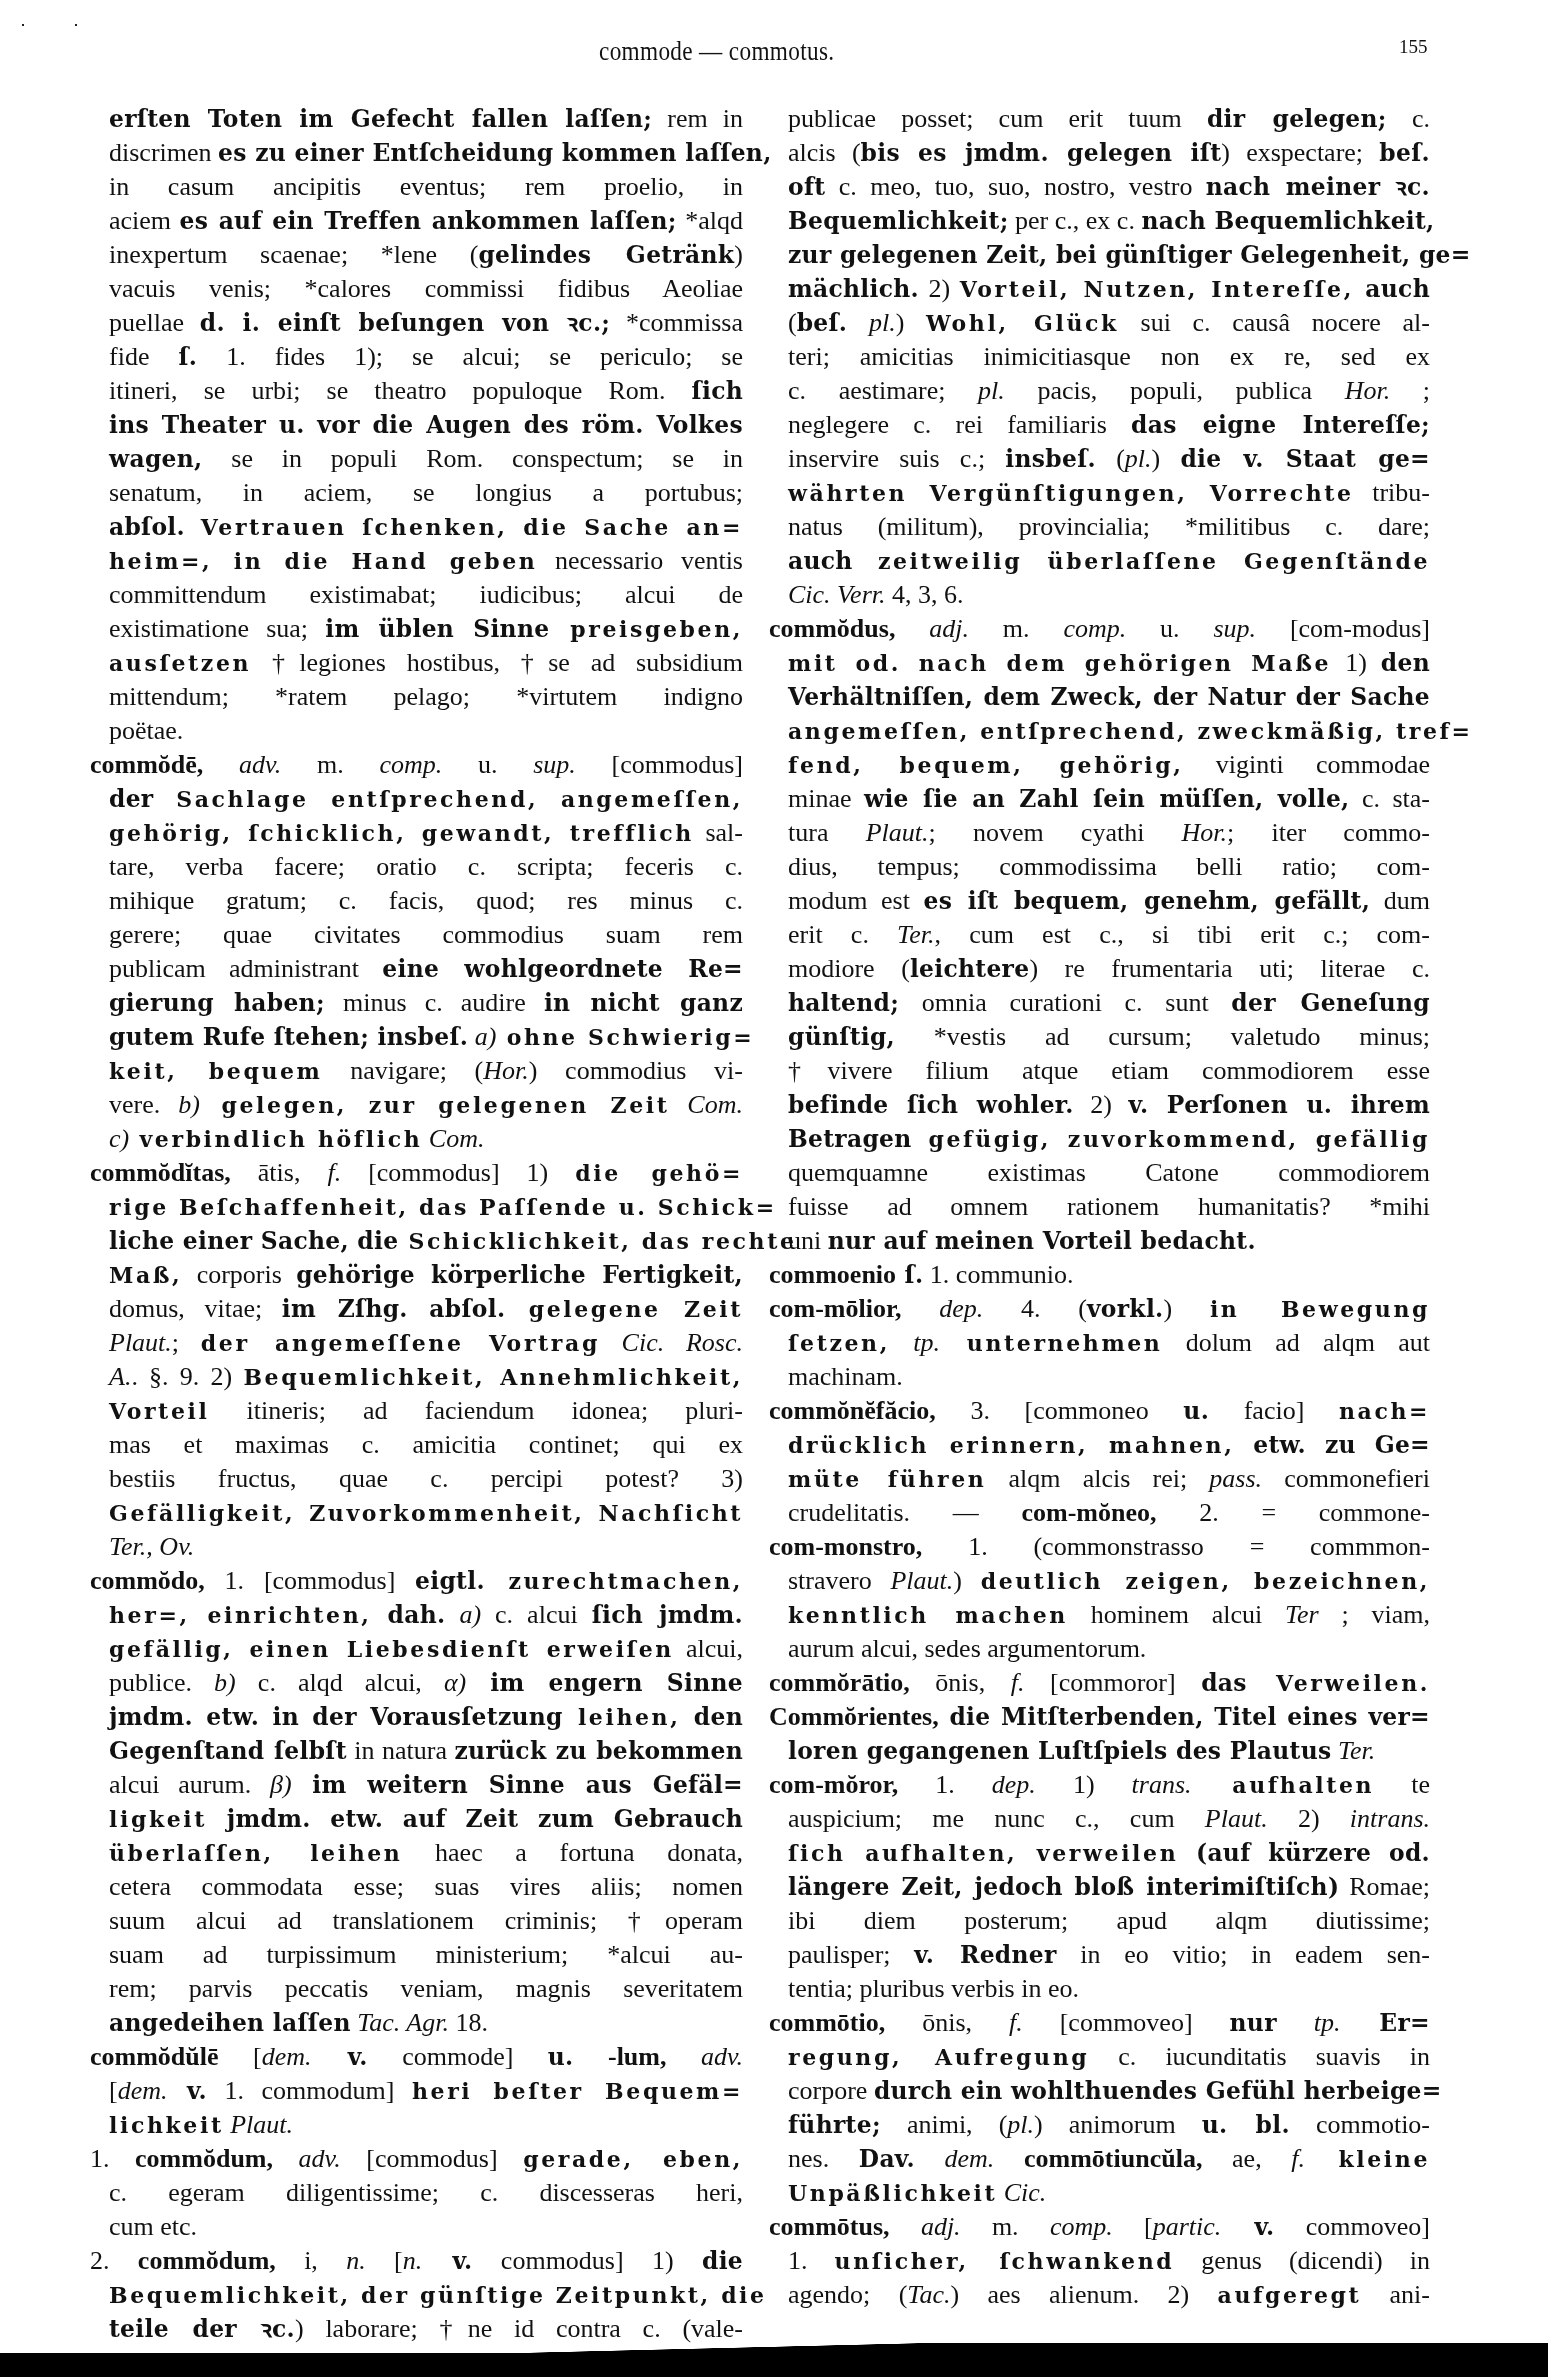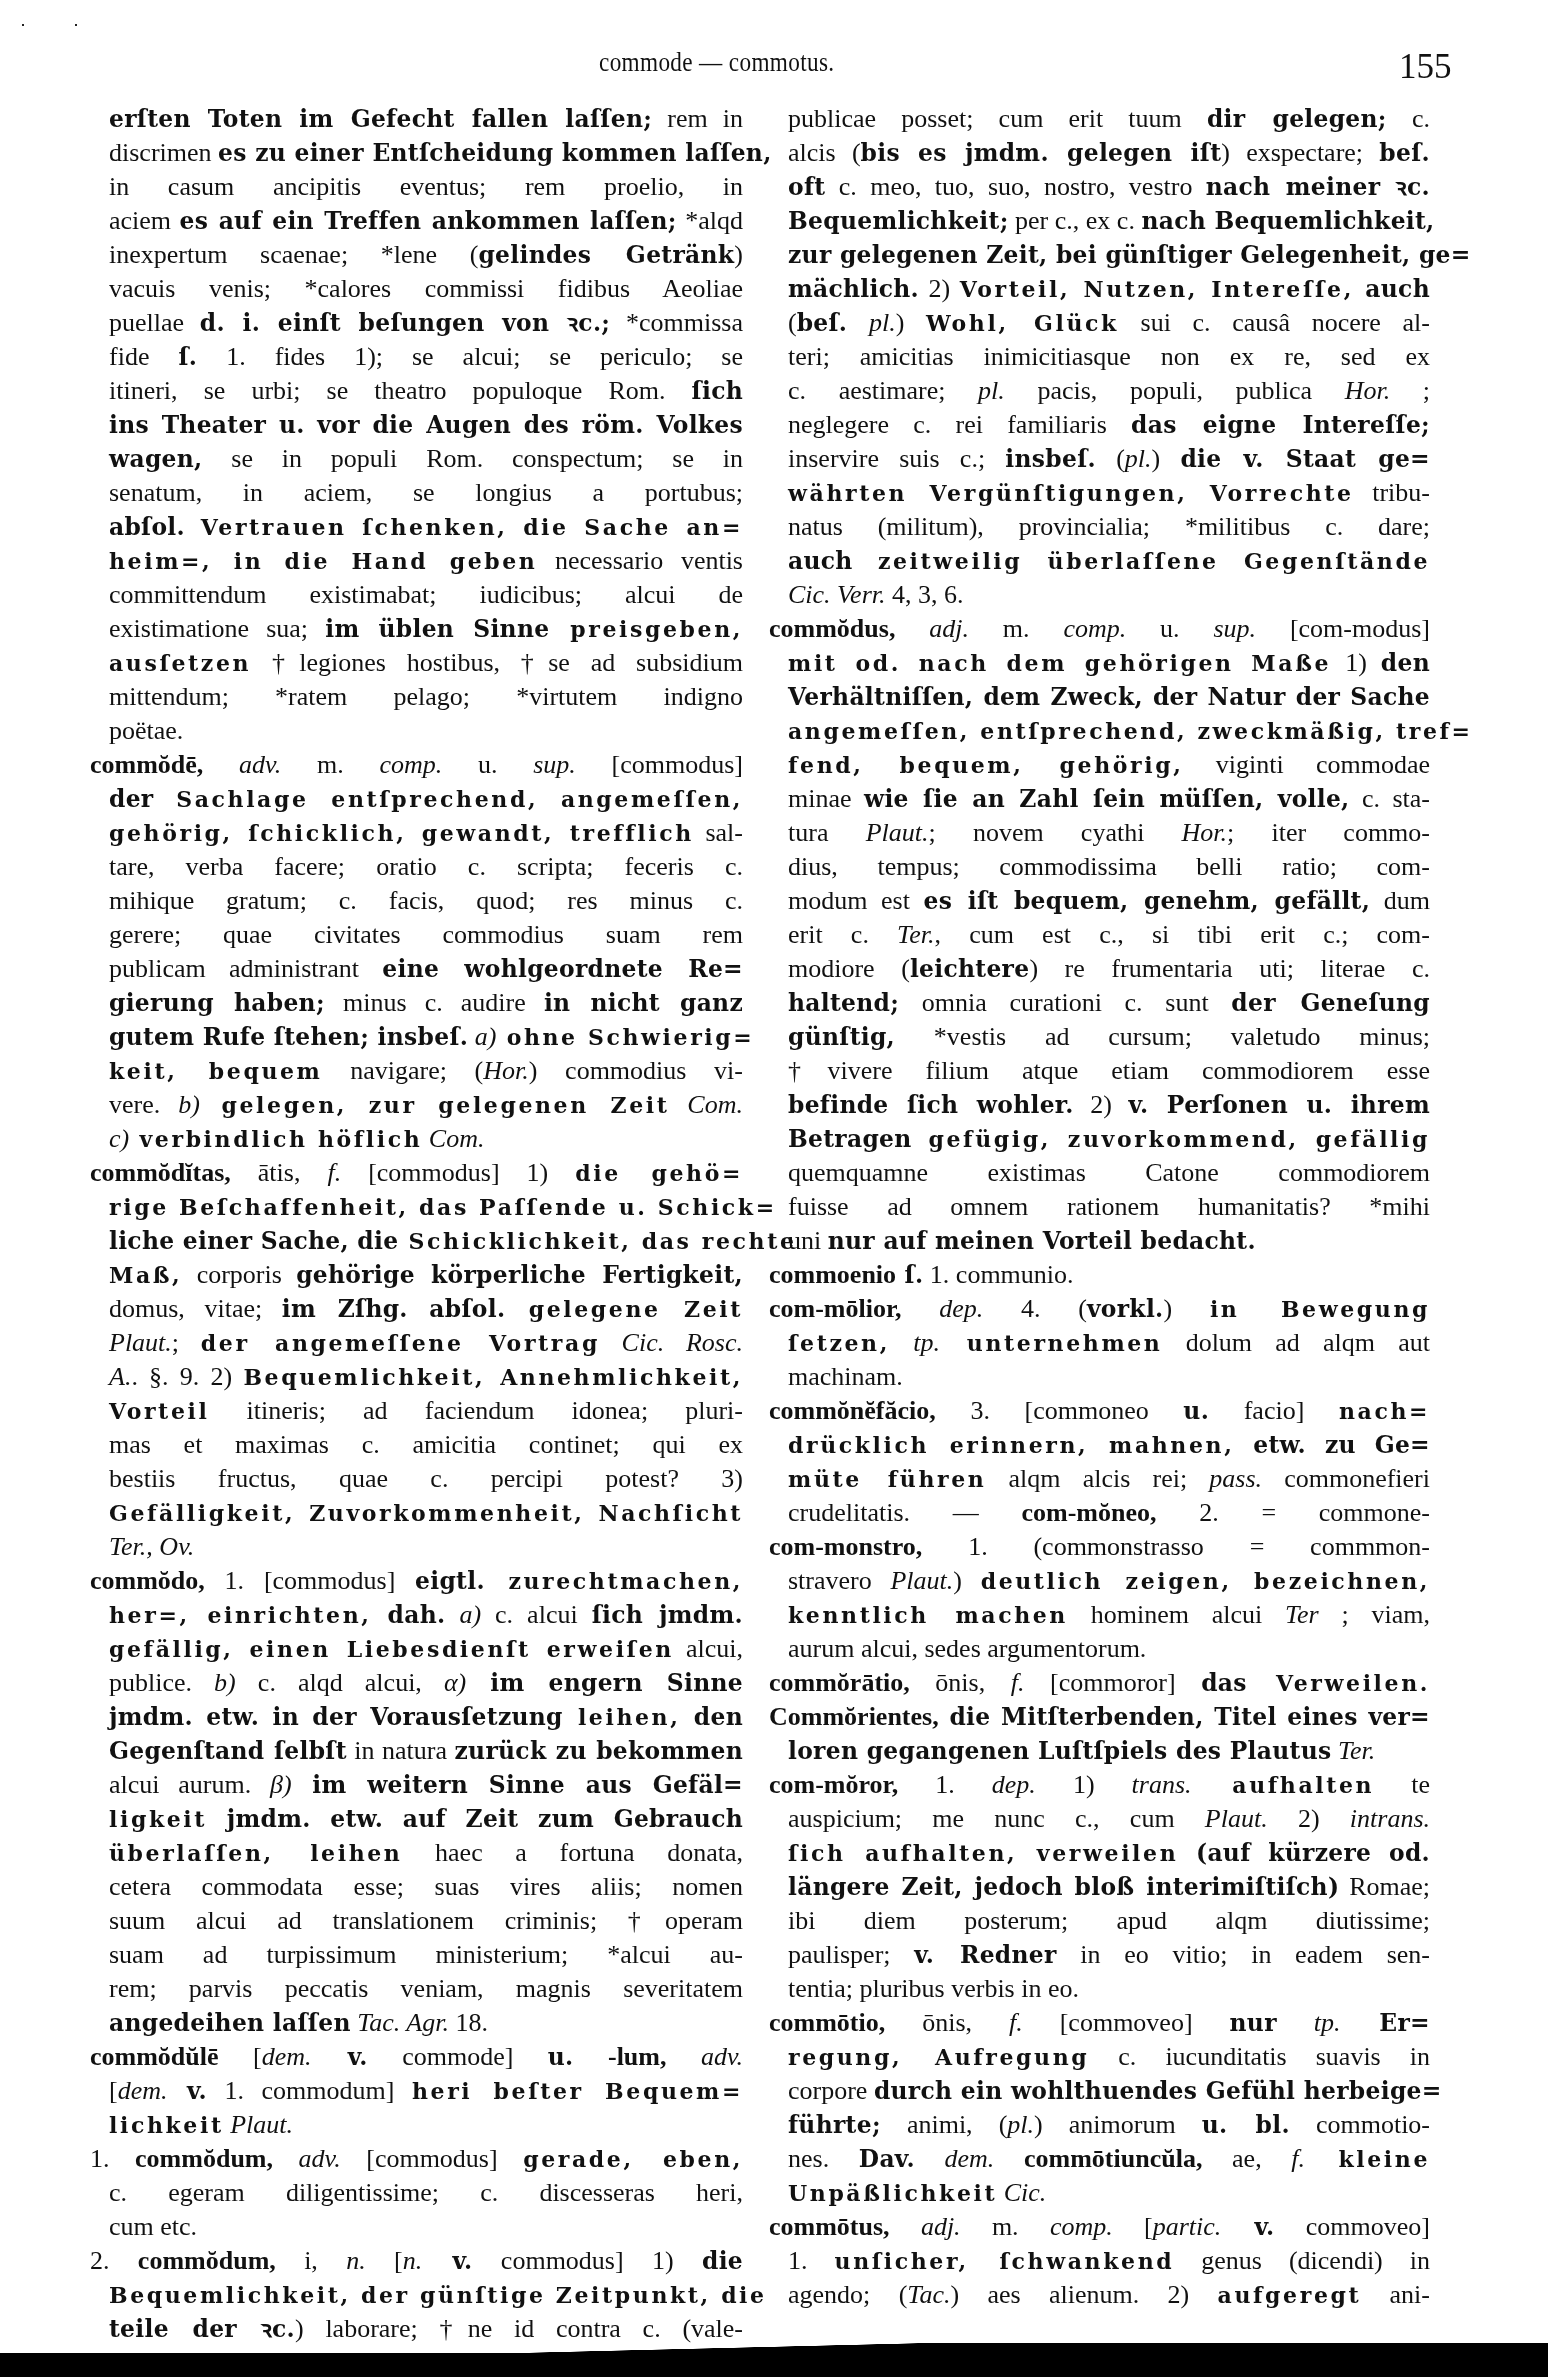--- a/index.html
+++ b/index.html
@@ -1,21 +1,21 @@
 <!DOCTYPE html>
 <html style="font-size:14px"><head>
 <meta charset="utf-8">
 <style>
   html, body { margin: 0; padding: 0; background: #ffffff; }
   body { width: 1549px; height: 2377px; position: relative; overflow: hidden;
          font-family: "Liberation Serif", "DejaVu Serif", serif; color: #111; }
-  .header { position: absolute; top: 47px; left: 0; width: 1549px; height: 35px; }
+  .header { position: absolute; top: 36px; left: 0; width: 1549px; height: 35px; }
   .running-head { position: absolute; left: 599px; top: 0; font-size: 27px; letter-spacing: 0.4px;
                   transform: scaleX(0.86); transform-origin: left top; }
-  .page-number { position: absolute; left: 1399px; top: 0; font-size: 35px; }
+  .page-number { position: absolute; left: 1399px; top: 0; font-size: 19px; }
   .column { position: absolute; top: 102px; }
   .col-left { left: 90px; width: 653px; }
   .col-right { left: 769px; width: 661px; }
   .line { height: 34px; line-height: 34px; font-size: 26px; white-space: nowrap;
           text-align: justify; text-align-last: justify; overflow: visible; }
   .line.last { text-align-last: left; }
   .line.entry { padding-left: 0; }
   .line.hang { padding-left: 19px; }
   .seg-b { font-weight: bold; }
   .seg-i { font-style: italic; }

